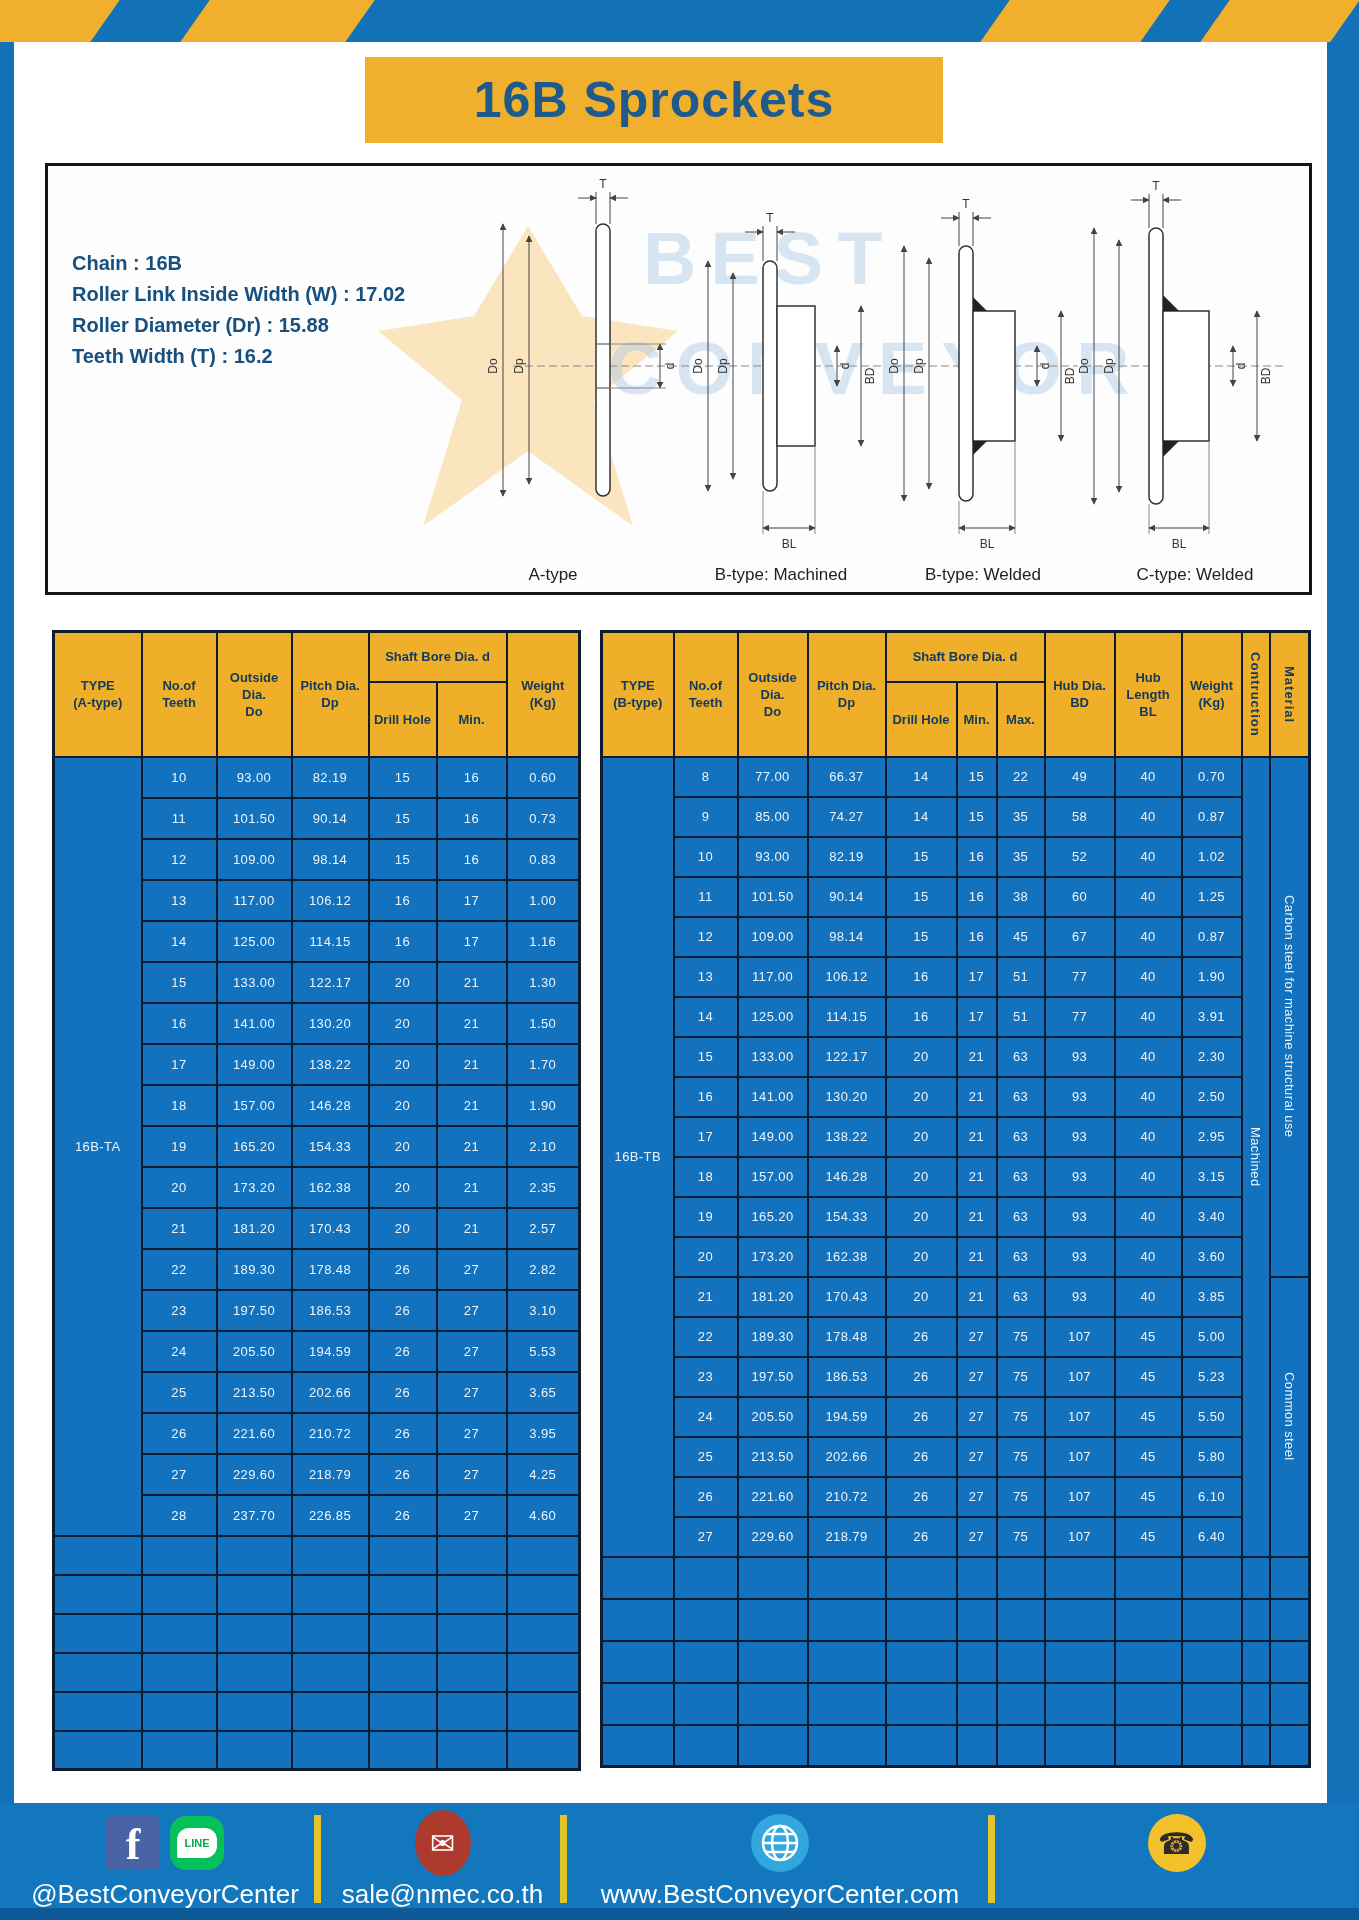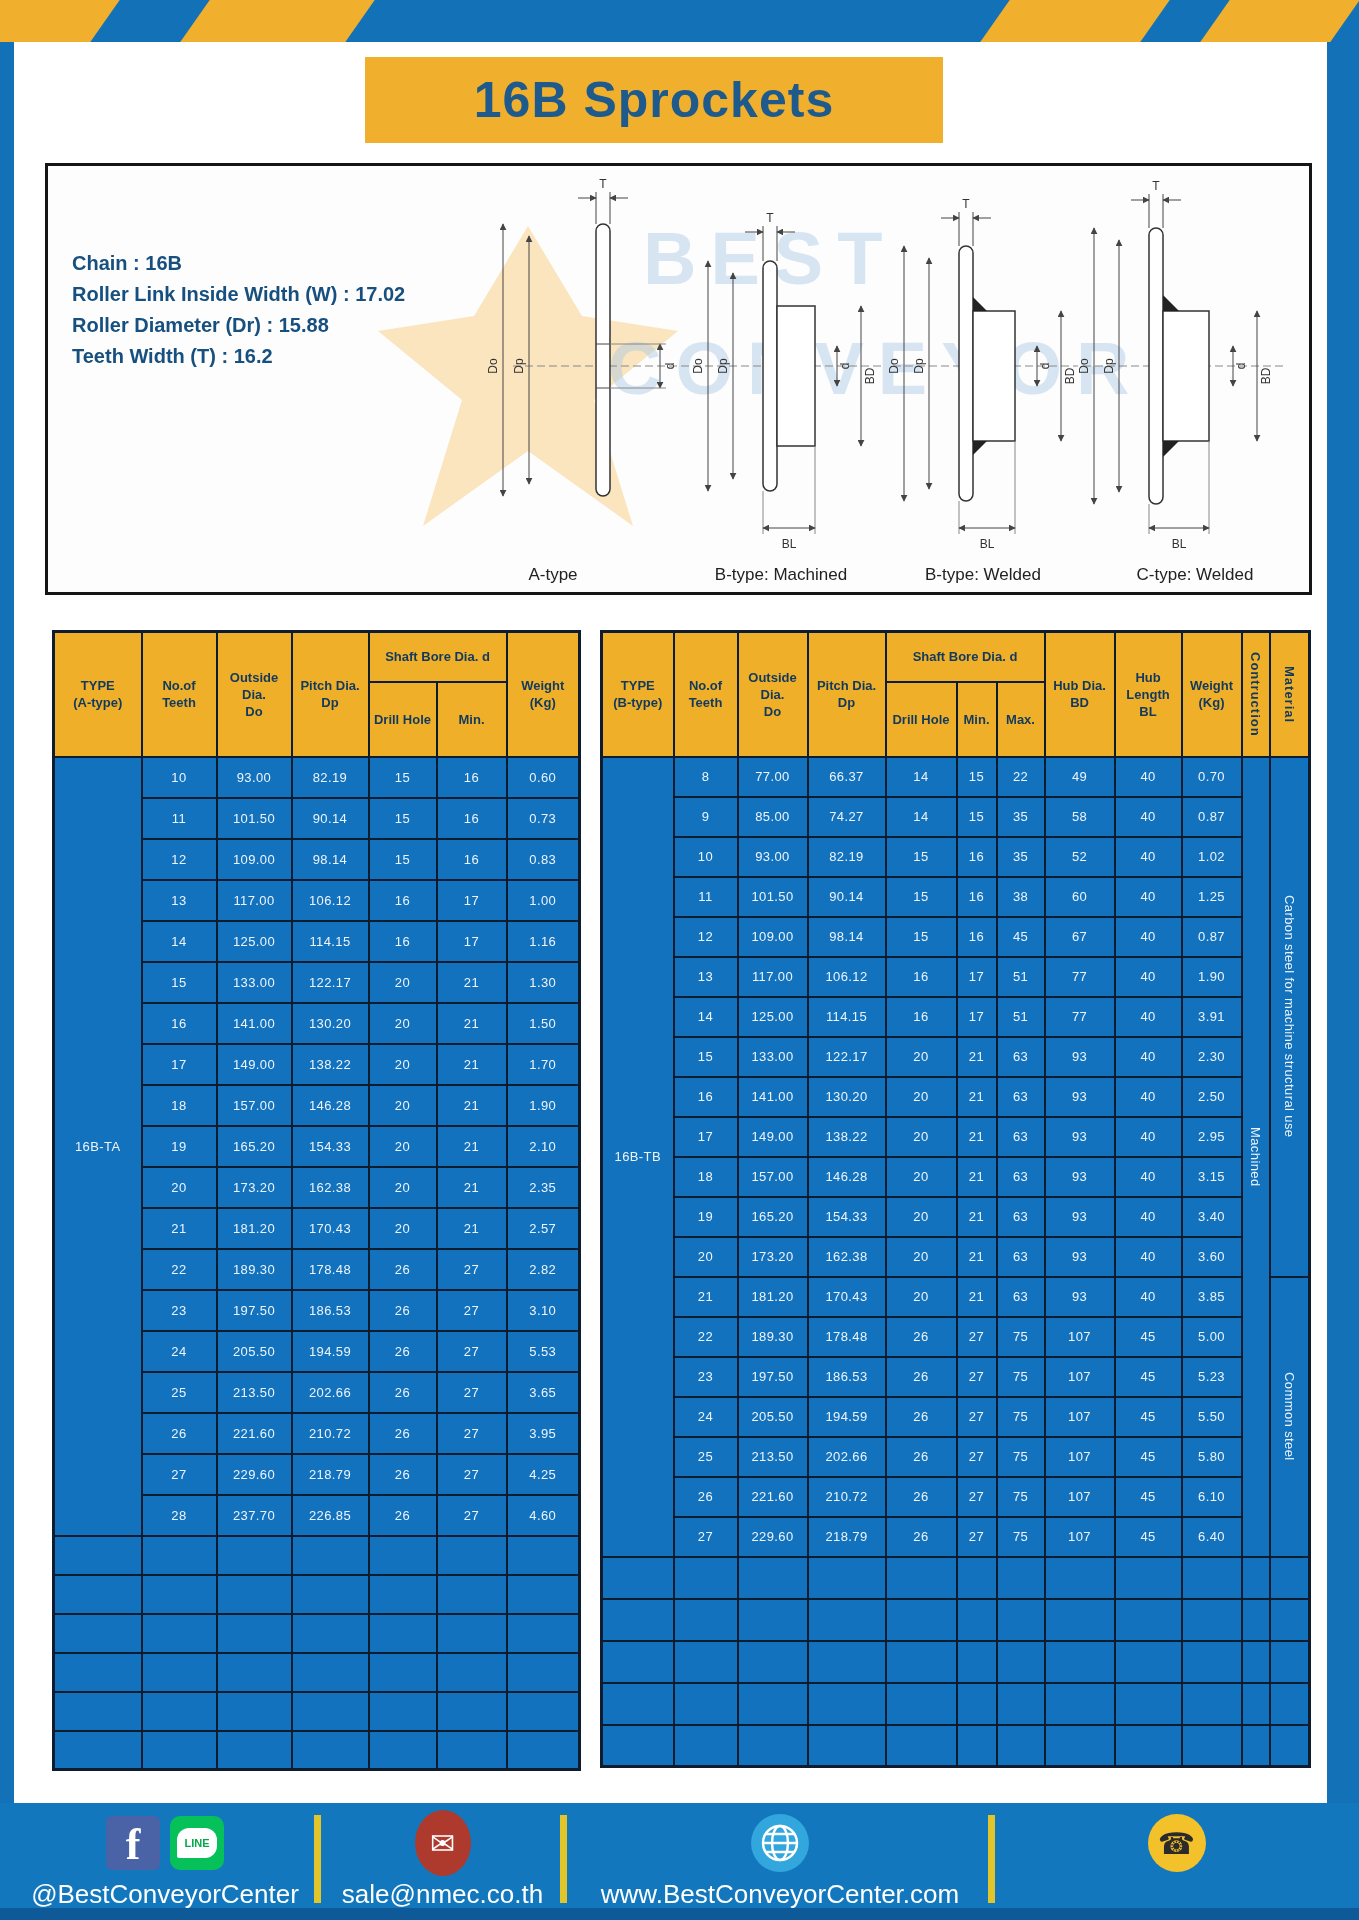--- a/index.html
+++ b/index.html
@@ -59,21 +59,21 @@
   td.v-cell{font-size:12.5px;}
   
   .footer{position:absolute;left:0;top:1803px;width:1359px;height:117px;background:#1377BD;}
   .footer-bottom{position:absolute;left:0;top:1908px;width:1359px;height:12px;background:#0E5A99;}
   .fgroup{position:absolute;top:8px;text-align:center;}
   .fgroup .icons{height:64px;display:flex;align-items:center;justify-content:center;gap:10px;}
   .fgroup .ftext{margin-top:4px;color:#ffffff;font-size:26px;font-weight:normal;white-space:nowrap;}
   .fdiv{position:absolute;top:12px;width:7px;height:88px;background:#E2C52B;}
   .icon-fb{width:54px;height:54px;background:#4A63A6;border-radius:6px;color:#fff;font-size:44px;font-weight:bold;
     display:flex;align-items:flex-end;justify-content:center;line-height:50px;font-family:"Liberation Serif",serif;}
-  .icon-line{width:54px;height:54px;background:#06C05A;border-radius:10px;display:flex;align-items:center;justify-content:center;}
+  .icon-line{width:54px;height:54px;background:#06C05A;border-radius:16px;display:flex;align-items:center;justify-content:center;}
   .icon-line .bubble{width:40px;height:30px;background:#fff;border-radius:12px 12px 12px 2px;display:flex;align-items:center;justify-content:center;
     color:#06A84E;font-size:11px;font-weight:bold;}
   .icon-mail{width:56px;height:66px;background:#AE3A2E;border-radius:50%;display:flex;align-items:center;justify-content:center;
     color:#fff;font-size:30px;}
   .icon-globe{width:58px;height:58px;background:#31A7DE;border-radius:50%;display:flex;align-items:center;justify-content:center;}
   .icon-phone{width:58px;height:58px;background:#F3C129;border-radius:50%;display:flex;align-items:center;justify-content:center;
     color:#2b2b2b;font-size:30px;}
 </style>
 </head>
 <body>

